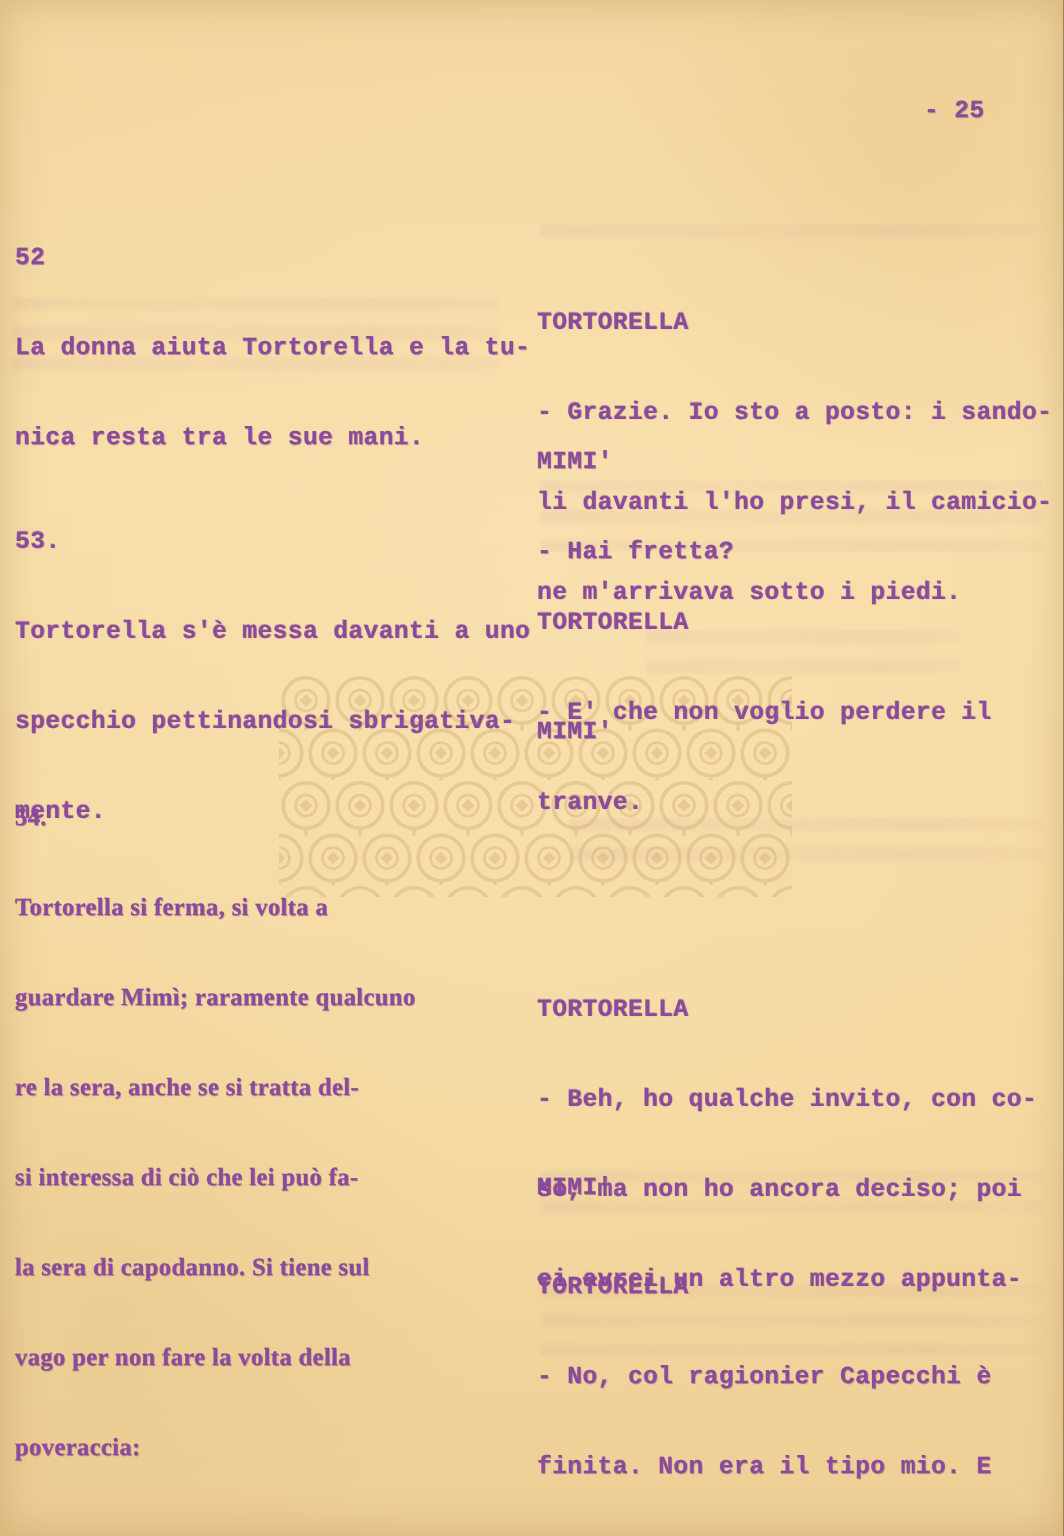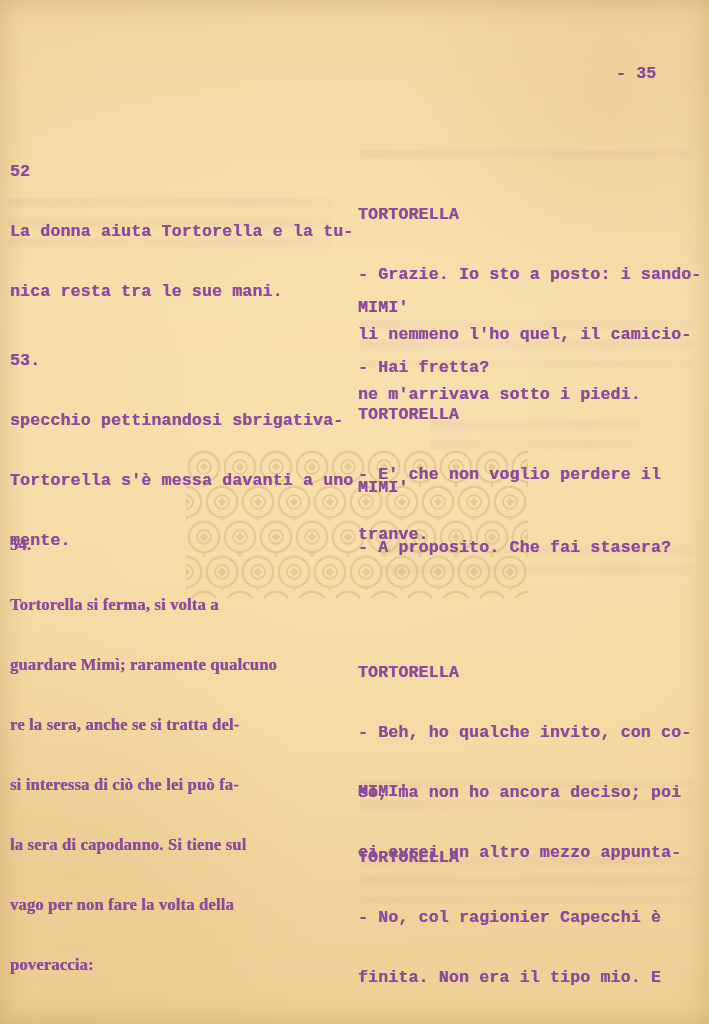--- a/index.html
+++ b/index.html
@@ -70,67 +70,66 @@
         <g fill="#c39a5c">
           <rect x="15" y="14" width="6" height="6" transform="rotate(45 18 17)"></rect>
           <rect x="-3" y="49" width="6" height="6" transform="rotate(45 0 52)"></rect>
           <rect x="33" y="49" width="6" height="6" transform="rotate(45 36 52)"></rect>
         </g>
       </pattern>
     </defs>
     <rect width="342" height="148" fill="url(#rings)" opacity="0.55"></rect>
   </svg>
 
-  <div class="ink" style="left:616px;top:64px;">- 35</div>
+  <div class="ink" style="left:616px;top:64px;">- 25</div>
 
   <div class="ink" style="left:10px;top:122px;">
     <div class="line">52</div>
     <div class="line">La donna aiuta Tortorella e la tu-</div>
     <div class="line">nica resta tra le sue mani.</div>
   </div>
 
   <div class="ink" style="left:10px;top:311px;">
     <div class="line">53.</div>
+    <div class="line">Tortorella s'è messa davanti a uno</div>
     <div class="line">specchio pettinandosi sbrigativa-</div>
-    <div class="line">Tortorella s'è messa davanti a uno</div>
     <div class="line">mente.</div>
   </div>
 
   <div class="ink" style="left:10px;top:495px;font-family:Liberation Serif, serif;">
     <div class="line">54.</div>
     <div class="line">Tortorella si ferma, si volta a</div>
     <div class="line">guardare Mimì; raramente qualcuno</div>
     <div class="line">re la sera, anche se si tratta del-</div>
     <div class="line">si interessa di ciò che lei può fa-</div>
     <div class="line">la sera di capodanno. Si tiene sul</div>
     <div class="line">vago per non fare la volta della</div>
     <div class="line">poveraccia:</div>
   </div>
 
   <div class="ink" style="left:358px;top:165px;">
     <div class="line">TORTORELLA</div>
     <div class="line">- Grazie. Io sto a posto: i sando-</div>
-    <div class="line">li nemmeno l'ho quel, il camicio-</div>
+    <div class="line">li davanti l'ho presi, il camicio-</div>
     <div class="line">ne m'arrivava sotto i piedi.</div>
   </div>
 
   <div class="ink" style="left:358px;top:258px;">
     <div class="line">MIMI'</div>
     <div class="line">- Hai fretta?</div>
   </div>
 
   <div class="ink" style="left:358px;top:365px;">
     <div class="line">TORTORELLA</div>
     <div class="line">- E' che non voglio perdere il</div>
     <div class="line">tranve.</div>
   </div>
 
   <div class="ink" style="left:358px;top:438px;">
     <div class="line">MIMI'</div>
-    <div class="line">- A proposito. Che fai stasera?</div>
   </div>
 
   <div class="ink" style="left:358px;top:623px;">
     <div class="line">TORTORELLA</div>
     <div class="line">- Beh, ho qualche invito, con co-</div>
     <div class="line">so, ma non ho ancora deciso; poi</div>
     <div class="line">ci avrei un altro mezzo appunta-</div>
   </div>
 
   <div class="ink" style="left:358px;top:742px;">

